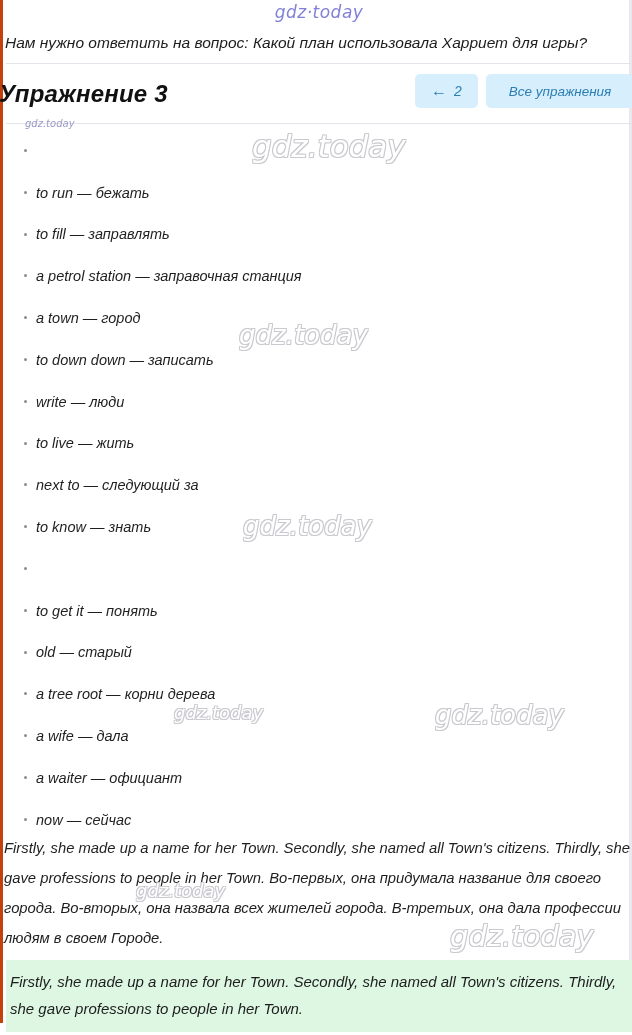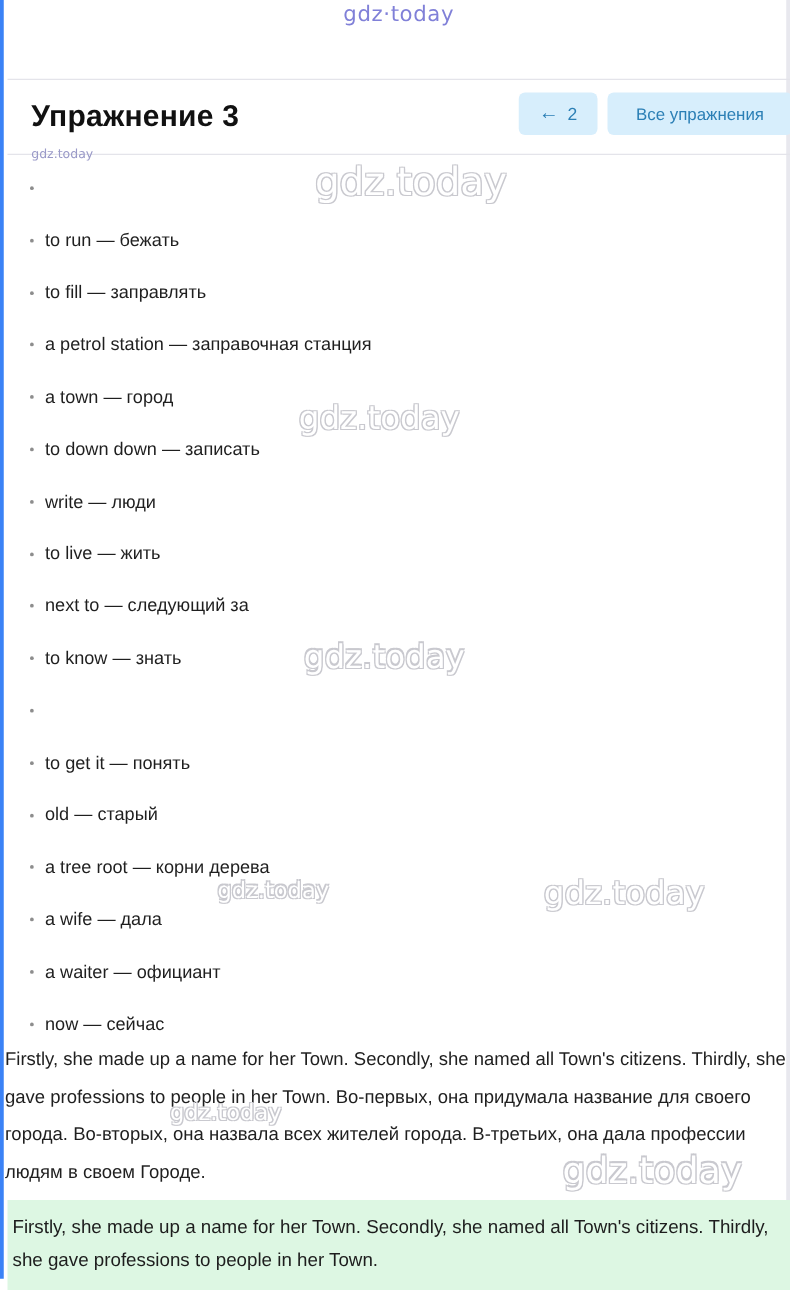--- a/index.html
+++ b/index.html
@@ -14,22 +14,23 @@
     color: #222222;
     position: relative;
     overflow: hidden;
   }
 
   .page {
     position: relative;
     width: 632px;
     height: 1023px;
     box-sizing: border-box;
-    border-left: 3px solid #3b82f6;
+    border-left: 3px solid #c2410c;
     border-right: 3px solid #e8e8ee;
+    font-style: italic;
   }
 
   
   .wm-top {
     position: absolute;
     top: 2px;
     left: 0;
     width: 632px;
     text-align: center;
     font-size: 17px;
@@ -61,21 +62,20 @@
   .divider-2 { top: 123px; }
 
   .ex-title {
     position: absolute;
     top: 80px;
     left: -4px;
     font-size: 24px;
     font-weight: bold;
     color: #111111;
     letter-spacing: 0.2px;
-    margin-left: 26px;
   }
 
   .btn-back {
     position: absolute;
     top: 74px;
     left: 412px;
     width: 63px;
     height: 34px;
     background: #d7eefc;
     border-radius: 5px;
@@ -189,20 +189,21 @@
   .wm-f { top: 880px; left: 133px; font-size: 18px; }
   .wm-g { top: 919px; left: 447px; font-size: 29px; }
 </style>
 </head>
 <body>
 
 <div class="page">
 
   <div class="wm-top">gdz·today</div>
 
+  <div class="question-line">Нам нужно ответить на вопрос: Какой план использовала Харриет для игры?</div>
 
   <div class="divider divider-1"></div>
 
   <div class="ex-title">Упражнение 3</div>
 
   <div class="btn-back">
     <span class="arrow">←</span>
     <span>2</span>
   </div>
 

